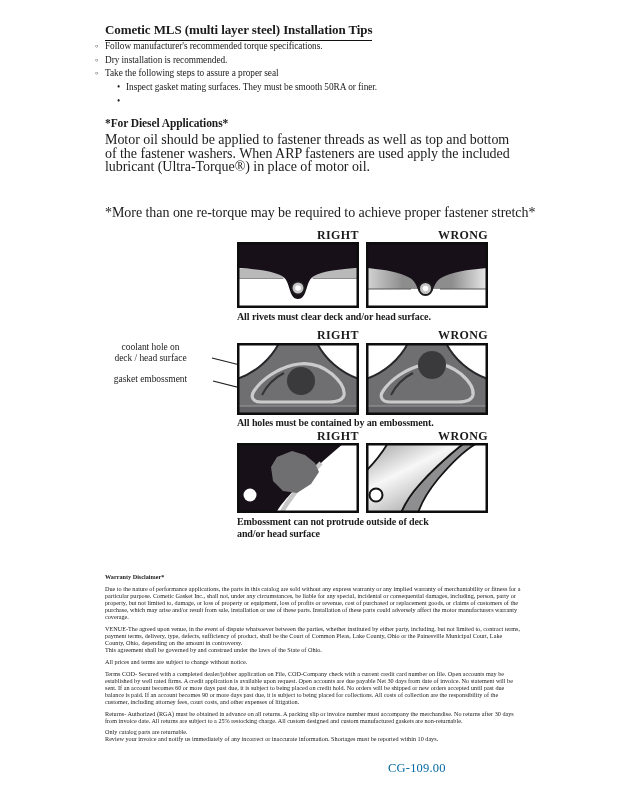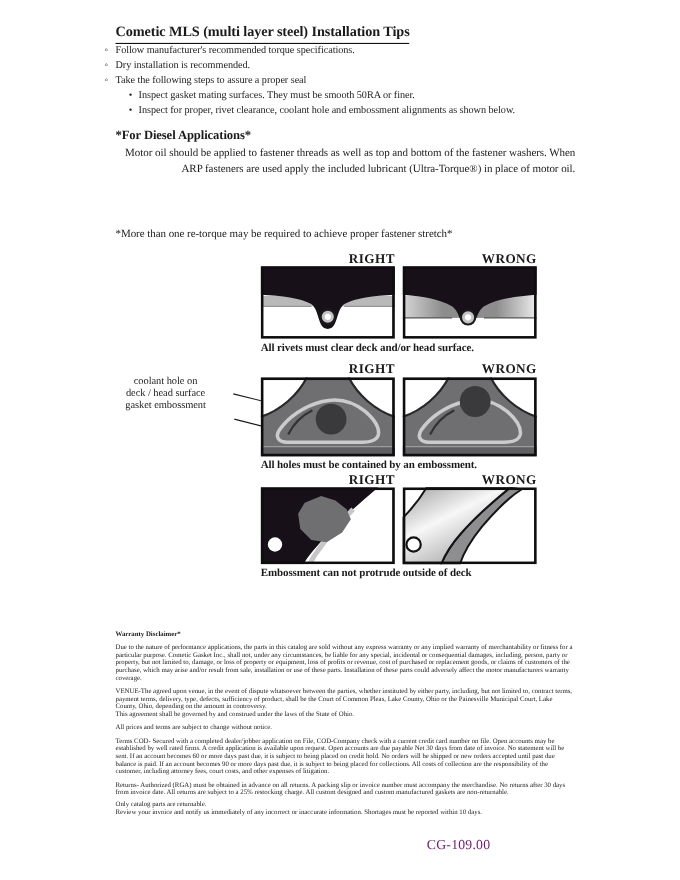--- a/index.html
+++ b/index.html
@@ -1,35 +1,35 @@
 <!DOCTYPE html>
 <html><head>
 <meta charset="utf-8">
 <style>
   html,body{margin:0;padding:0;background:#ffffff;}
   .page{position:relative;width:618px;height:800px;background:#ffffff;overflow:hidden;
         font-family:Liberation Serif, serif;color:#1b1b1b;}
   .abs{position:absolute;}
   .title{font-size:13px;font-weight:bold;border-bottom:1.5px solid #111;
          display:inline-block;padding-bottom:2px;letter-spacing:-0.1px;}
-  .body-text{font-size:10px;line-height:13.7px;letter-spacing:-0.05px;text-align:right;}
+  .body-text{font-size:14px;line-height:13.7px;letter-spacing:-0.05px;}
   .tips-list .row{display:flex;line-height:13.7px;font-size:9.3px;letter-spacing:-0.05px;}
   .tips-list .marker{width:10px;text-align:left;flex:none;}
   .tips-list .row.sub{padding-left:22px;}
   .tips-list .row.sub .marker{width:9px;}
   .section-heading{font-size:11.5px;font-weight:bold;letter-spacing:-0.1px;}
   .para{width:418px;}
   .pair-header{width:122px;text-align:right;font-size:12px;font-weight:bold;letter-spacing:0.4px;}
   .caption{font-size:10px;font-weight:bold;letter-spacing:-0.1px;line-height:11.5px;}
   .diag-label{font-size:9.5px;letter-spacing:-0.05px;text-align:center;line-height:11px;}
   .disclaimer{width:416px;font-size:6.2px;line-height:7.1px;letter-spacing:0;color:#222;}
   .disclaimer .d-head{font-weight:bold;margin-bottom:5px;}
   .disclaimer p{margin:0 0 4.5px 0;}
   .disclaimer p.tight{margin-bottom:0;}
-  .footer{font-size:12.5px;color:#701a75;letter-spacing:0.2px;text-align:right;}
+  .footer{font-size:12.5px;color:#0369a1;letter-spacing:0.2px;text-align:right;}
   svg{display:block;}
 </style>
 </head>
 <body>
 
 <div class="page">
 
   <div class="abs" style="left:105px;top:20px;">
     <span class="title">Cometic MLS (multi layer steel) Installation Tips</span>
   </div>
@@ -46,21 +46,20 @@
     <div class="row">
       <span class="marker">◦</span>
       <span>Take the following steps to assure a proper seal</span>
     </div>
     <div class="row sub">
       <span class="marker">•</span>
       <span>Inspect gasket mating surfaces.  They must be smooth 50RA or finer.</span>
     </div>
     <div class="row sub">
       <span class="marker">•</span>
-      <span>Inspect for proper, rivet clearance, coolant hole and embossment alignments as shown below.</span>
     </div>
   </div>
 
   <div class="abs section-heading" style="left:105px;top:117px;">*For Diesel Applications*</div>
   <div class="abs body-text para" style="left:105px;top:133px;">Motor oil should be applied to fastener threads as well as top and bottom of the fastener washers. When ARP fasteners are used apply the included lubricant (Ultra-Torque®) in place of motor oil.</div>
   <div class="abs body-text" style="left:105px;top:206px;">*More than one re-torque may be required to achieve proper fastener stretch*</div>
 
   <div class="abs pair-header" style="left:237px;top:228px;">RIGHT</div>
   <div class="abs pair-header" style="left:366px;top:228px;">WRONG</div>
 
@@ -100,21 +99,21 @@
 
   <div class="abs caption" style="left:237px;top:311px;">All rivets must clear deck and/or head surface.</div>
 
   <div class="abs pair-header" style="left:237px;top:328px;">RIGHT</div>
   <div class="abs pair-header" style="left:366px;top:328px;">WRONG</div>
 
   <div class="abs diag-label" style="left:90px;top:342px;width:121px;">
     <div>coolant hole on</div>
     <div>deck / head surface</div>
   </div>
-  <div class="abs diag-label" style="left:90px;top:364px;width:121px;">gasket embossment</div>
+  <div class="abs diag-label" style="left:90px;top:374px;width:121px;">gasket embossment</div>
 
   <div class="abs" style="left:210px;top:352px;">
     <svg viewBox="0 0 100 50" width="100" height="50">
       <line x1="2" y1="6" x2="86" y2="27" stroke="#1a1a1a" stroke-width="1.1"></line>
       <line x1="3" y1="29" x2="66" y2="45" stroke="#1a1a1a" stroke-width="1.1"></line>
     </svg>
   </div>
 
   <div class="abs" style="left:237px;top:343px;">
     <svg viewBox="0 0 122 72" width="122" height="72">
@@ -176,20 +175,21 @@
       <rect width="122" height="70" fill="#ffffff"></rect>
       <path d="M98,0 C82,13 66,27 53,42 C45,51 39,60 35,70 L52,70 C56,58 63,47 72,36 C83,23 95,10 108,2 Z" fill="#8e8e90" stroke="#141414" stroke-width="1.8"></path>
       <path d="M22,0 H98 C82,13 66,27 53,42 C45,51 39,60 35,70 L0,70 V28 C8,20 16,10 22,0 Z" fill="url(#gB)" stroke="#141414" stroke-width="1.8"></path>
       <circle cx="10" cy="52" r="6.5" fill="#ffffff" stroke="#141414" stroke-width="2"></circle>
       <rect x="1.25" y="1.25" width="119.5" height="67.5" fill="none" stroke="#0d0d0d" stroke-width="2.5"></rect>
     </svg>
   </div>
 
   <div class="abs caption" style="left:237px;top:516px;width:260px;">
     <div>Embossment can not protrude outside of deck</div>
+    <div>and/or head surface</div>
   </div>
 
   <div class="abs disclaimer" style="left:105px;top:573px;">
     <div class="d-head">Warranty Disclaimer*</div>
     <p>Due to the nature of performance applications, the parts in this catalog are sold without any express warranty or any implied warranty of merchantability or fitness for a particular purpose.  Cometic Gasket Inc., shall not, under any circumstances, be liable for any special, incidental or consequential damages, including, person, party or property, but not limited to, damage, or loss of property or equipment, loss of profits or revenue, cost of purchased or replacement goods, or claims of customers of the purchase, which may arise and/or result from sale, installation or use of these parts.  Installation of these parts could adversely affect the motor manufacturers warranty coverage.</p>
     <p class="tight">VENUE-The agreed upon venue, in the event of dispute whatsoever between the parties, whether instituted by either party, including, but not limited to, contract terms, payment terms, delivery, type, defects, sufficiency of product, shall be the Court of Common Pleas, Lake County, Ohio or the Painesville Municipal Court, Lake County, Ohio, depending on the amount in controversy.</p>
     <p>This agreement shall be governed by and construed under the laws of the State of Ohio.</p>
     <p>All prices and terms are subject to change without notice.</p>
     <p>Terms COD- Secured with a completed dealer/jobber application on File, COD-Company check with a current credit card number on file.  Open accounts may be established by well rated firms.  A credit application is available upon request.  Open accounts are due payable Net 30 days from date of invoice.  No statement will be sent.  If an account becomes 60 or more days past due, it is subject to being placed on credit hold.  No orders will be shipped or new orders accepted until past due balance is paid.  If an account becomes 90 or more days past due, it is subject to being placed for collections.  All costs of collection are the responsibility of the customer, including attorney fees, court costs, and other expenses of litigation.</p>
     <p>Returns- Authorized (RGA) must be obtained in advance on all returns.  A packing slip or invoice number must accompany the merchandise.  No returns after 30 days from invoice date.  All returns are subject to a 25% restocking charge.  All custom designed and custom manufactured gaskets are non-returnable.</p>

